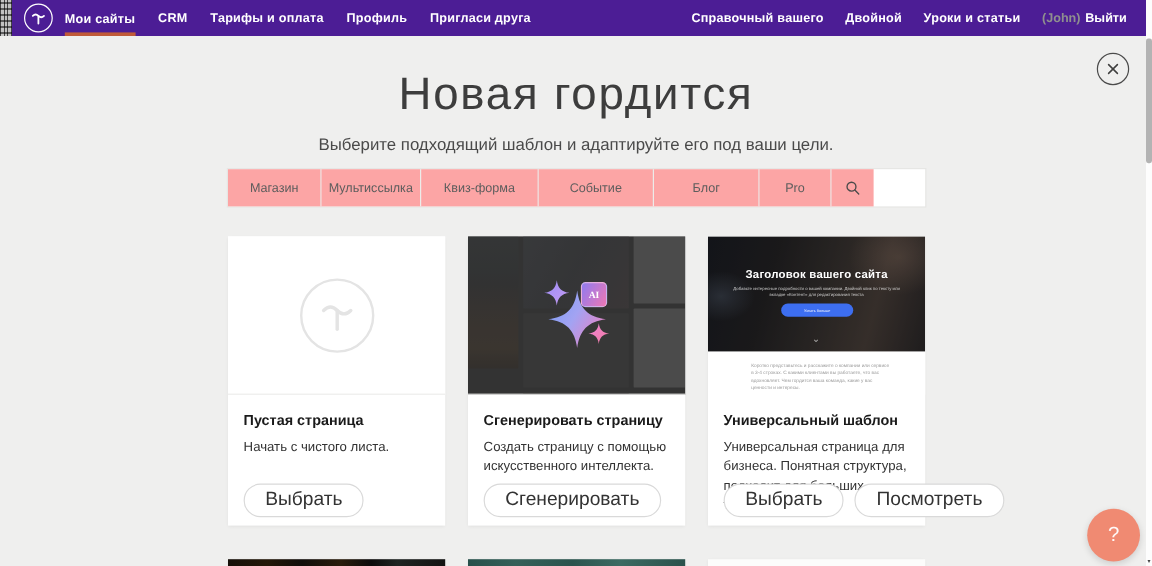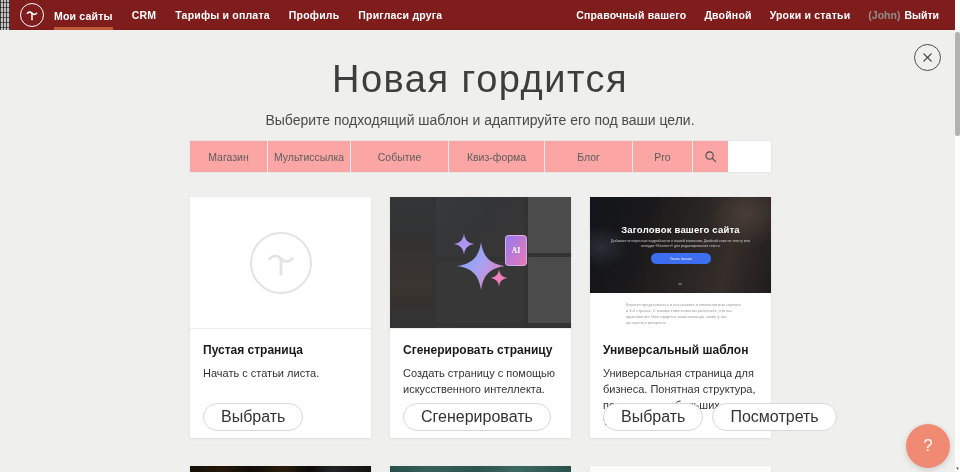--- a/index.html
+++ b/index.html
@@ -1,21 +1,21 @@
 <!DOCTYPE html>
 <html><head>
 <meta charset="utf-8">
 <style>
   * { margin:0; padding:0; box-sizing:border-box; }
   html,body { width:960px; height:472px; }
   body { font-family:"Liberation Sans", sans-serif; }
   .stage { position:relative; width:960px; height:472px; background:#efefee; overflow:hidden; }
 
   
-  .header { position:absolute; top:0; left:0; width:960px; height:30px; background:#7f1d1d; z-index:20; }
+  .header { position:absolute; top:0; left:0; width:960px; height:30px; background:#4c1d95; z-index:20; }
   .header-pattern { position:absolute; left:0; top:0; width:10px; height:30px;
     background:
       repeating-linear-gradient(90deg, rgba(0,0,0,.65) 0 1px, transparent 1px 3px),
       repeating-linear-gradient(180deg, #c2c2c2 0 2px, #5e5e5e 2px 3px, #c2c2c2 3px 5px);
   }
   .logo { position:absolute; left:20px; top:3px; width:24px; height:24px; border:1.5px solid #fff; border-radius:50%;
     display:flex; align-items:center; justify-content:center; }
   .nav-left { position:absolute; left:54px; top:0; height:30px; display:flex; gap:19px; }
   .nav-item { height:30px; line-height:31px; font-size:10.5px; font-weight:700; color:#fff; letter-spacing:.2px; cursor:pointer; }
   .nav-item.active { border-bottom:3px solid #c05a38; line-height:33px; }
@@ -68,21 +68,21 @@
   .t1 { left:0; top:0; width:42px; height:110px; background:linear-gradient(180deg,#3e4446 0%,#37393a 35%,#4a3c33 60%,#52412f 85%,#3a2f26 100%); opacity:.55; }
   .t2 { left:46px; top:-6px; width:88px; height:66px; background:linear-gradient(120deg,#4c4f55 0%,#3f4247 50%,#51474a 100%); opacity:.55; }
   .t3 { left:46px; top:64px; width:88px; height:62px; background:#454545; opacity:.75; }
   .t4 { left:46px; top:130px; width:88px; height:30px; background:linear-gradient(90deg,#55504c,#48464a); opacity:.5; }
   .t5 { left:138px; top:-6px; width:48px; height:62px; background:#d8d8d6; opacity:.28; }
   .t6 { left:138px; top:60px; width:48px; height:66px; background:#dcdcda; opacity:.28; }
   .ai-overlay { position:absolute; inset:0; background:rgba(42,42,42,.45); }
   .sparkle-big { position:absolute; left:66px; top:42px; }
   .sparkle-s1 { position:absolute; left:63px; top:36px; }
   .sparkle-s2 { position:absolute; left:100px; top:72px; }
-  .ai-badge { position:absolute; left:115px; top:38px; width:22px; height:31px; border-radius:4px;
+  .ai-badge { position:absolute; left:94px; top:38px; width:22px; height:21px; border-radius:4px;
     background:linear-gradient(120deg,#8f7bf0,#ee77b4); border:1px solid rgba(255,255,255,.4);
     color:#fff; font-size:8px; font-weight:700; display:flex; align-items:center; justify-content:center;font-family:Liberation Serif, serif; }
 
   
   .p-site { background:#fff; border-bottom:none; }
   .site-hero { position:relative; width:181px; height:96px;
     background:
       radial-gradient(60px 45px at 88% 18%, rgba(150,120,100,.45), transparent 70%),
       radial-gradient(40px 30px at 6% 52%, rgba(90,100,115,.5), transparent 70%),
       linear-gradient(105deg, #191a1e 0%, #242120 30%, #3a332d 55%, #4e4138 75%, #2b2624 100%);
@@ -150,22 +150,22 @@
       <path d="M2 2 L10 10 M10 2 L2 10" stroke="#3f3f3f" stroke-width="1.4" stroke-linecap="round"></path>
     </svg>
   </div>
 
   <div class="page-title">Новая гордится</div>
   <div class="page-subtitle">Выберите подходящий шаблон и адаптируйте его под ваши цели.</div>
 
   <div class="tabs">
     <div class="tab">Магазин</div>
     <div class="tab">Мультиссылка</div>
+    <div class="tab">Квиз-форма</div>
     <div class="tab">Событие</div>
-    <div class="tab">Квиз-форма</div>
     <div class="tab">Блог</div>
     <div class="tab">Pro</div>
     <div class="tab">
       <svg width="13" height="13" viewBox="0 0 14 14">
         <circle cx="6" cy="6" r="4" fill="none" stroke="#4a4a4a" stroke-width="1.2"></circle>
         <path d="M9 9 L12.5 12.5" stroke="#4a4a4a" stroke-width="1.2" stroke-linecap="round"></path>
       </svg>
     </div>
   </div>
 
@@ -173,21 +173,21 @@
     <div class="preview p-blank">
       <div class="watermark">
         <svg width="34" height="34" viewBox="0 0 24 24" fill="none" stroke="#e4e4e4" stroke-width="2" stroke-linecap="round">
           <path d="M4 9 Q8 5 12 9 Q16 13 20 9"></path>
           <path d="M12 9 L12 20"></path>
         </svg>
       </div>
     </div>
     <div class="card-info">
       <div class="card-title">Пустая страница</div>
-      <div class="card-desc">Начать с статьи листа.</div>
+      <div class="card-desc">Начать с чистого листа.</div>
       <div class="btn-row">
         <button class="pill">Выбрать</button>
       </div>
     </div>
   </div>
 
   <div class="card c2">
     <div class="preview p-ai">
       <div class="tile t1"></div>
       <div class="tile t2"></div>

